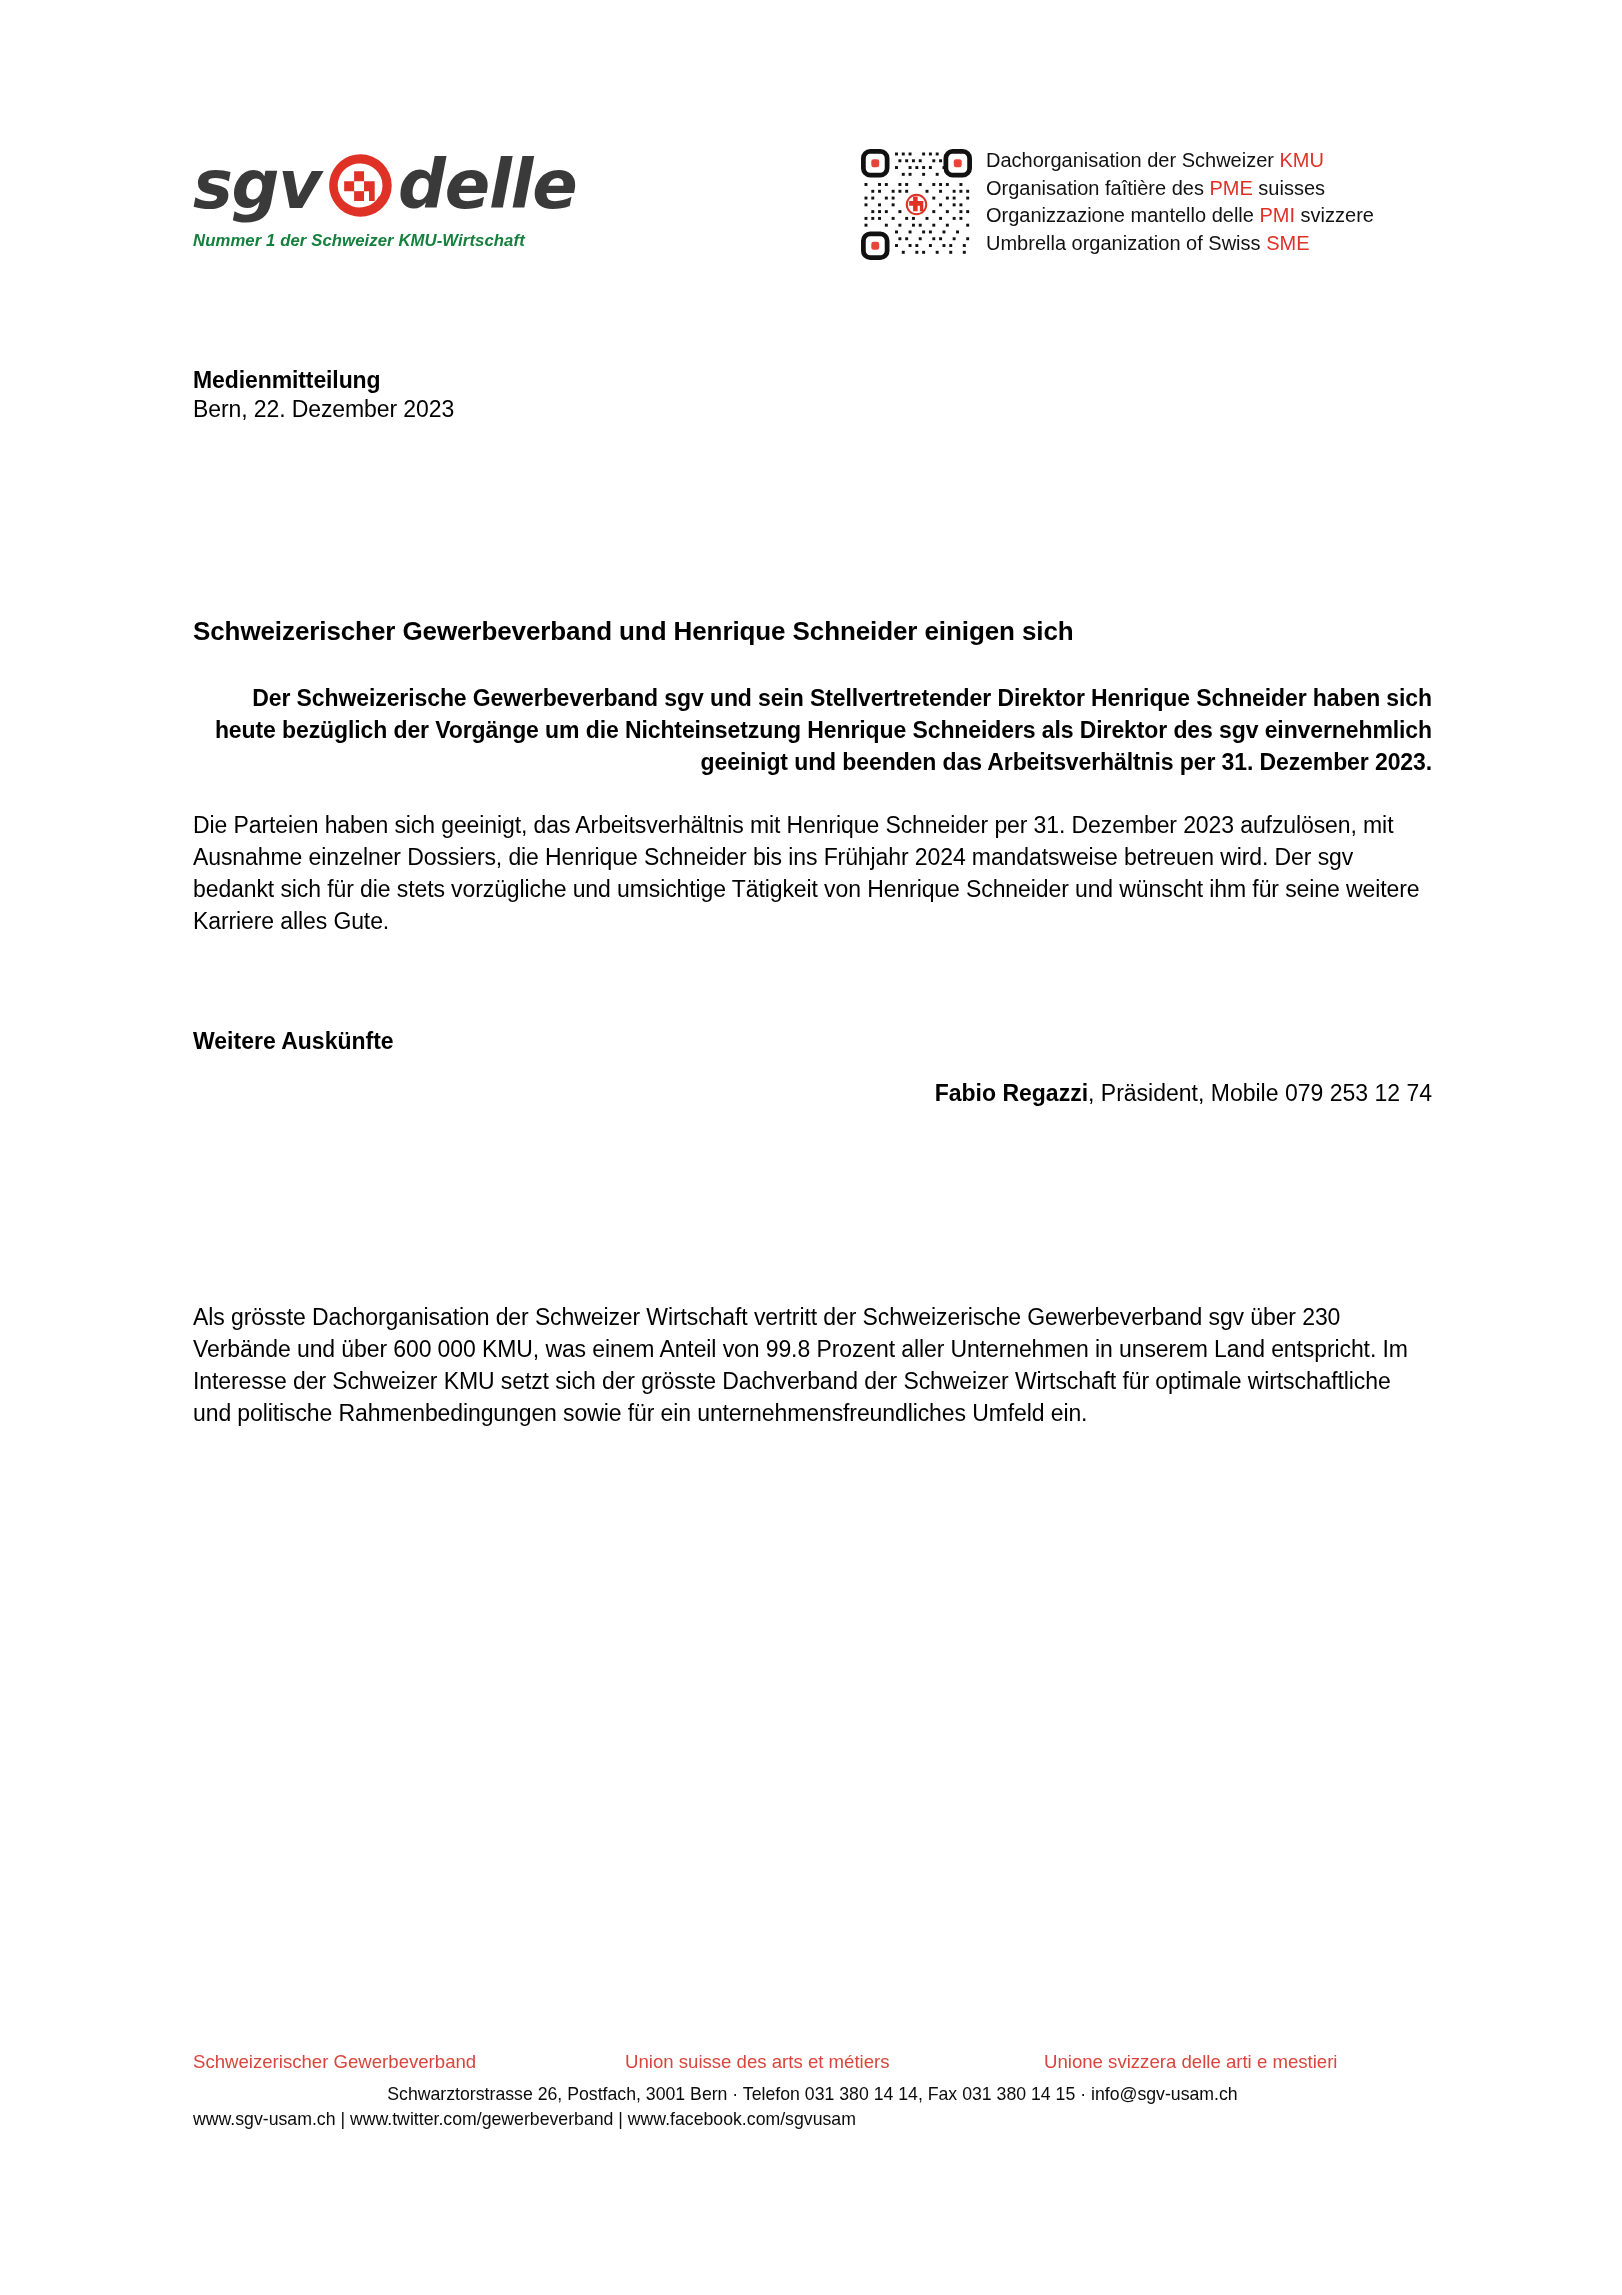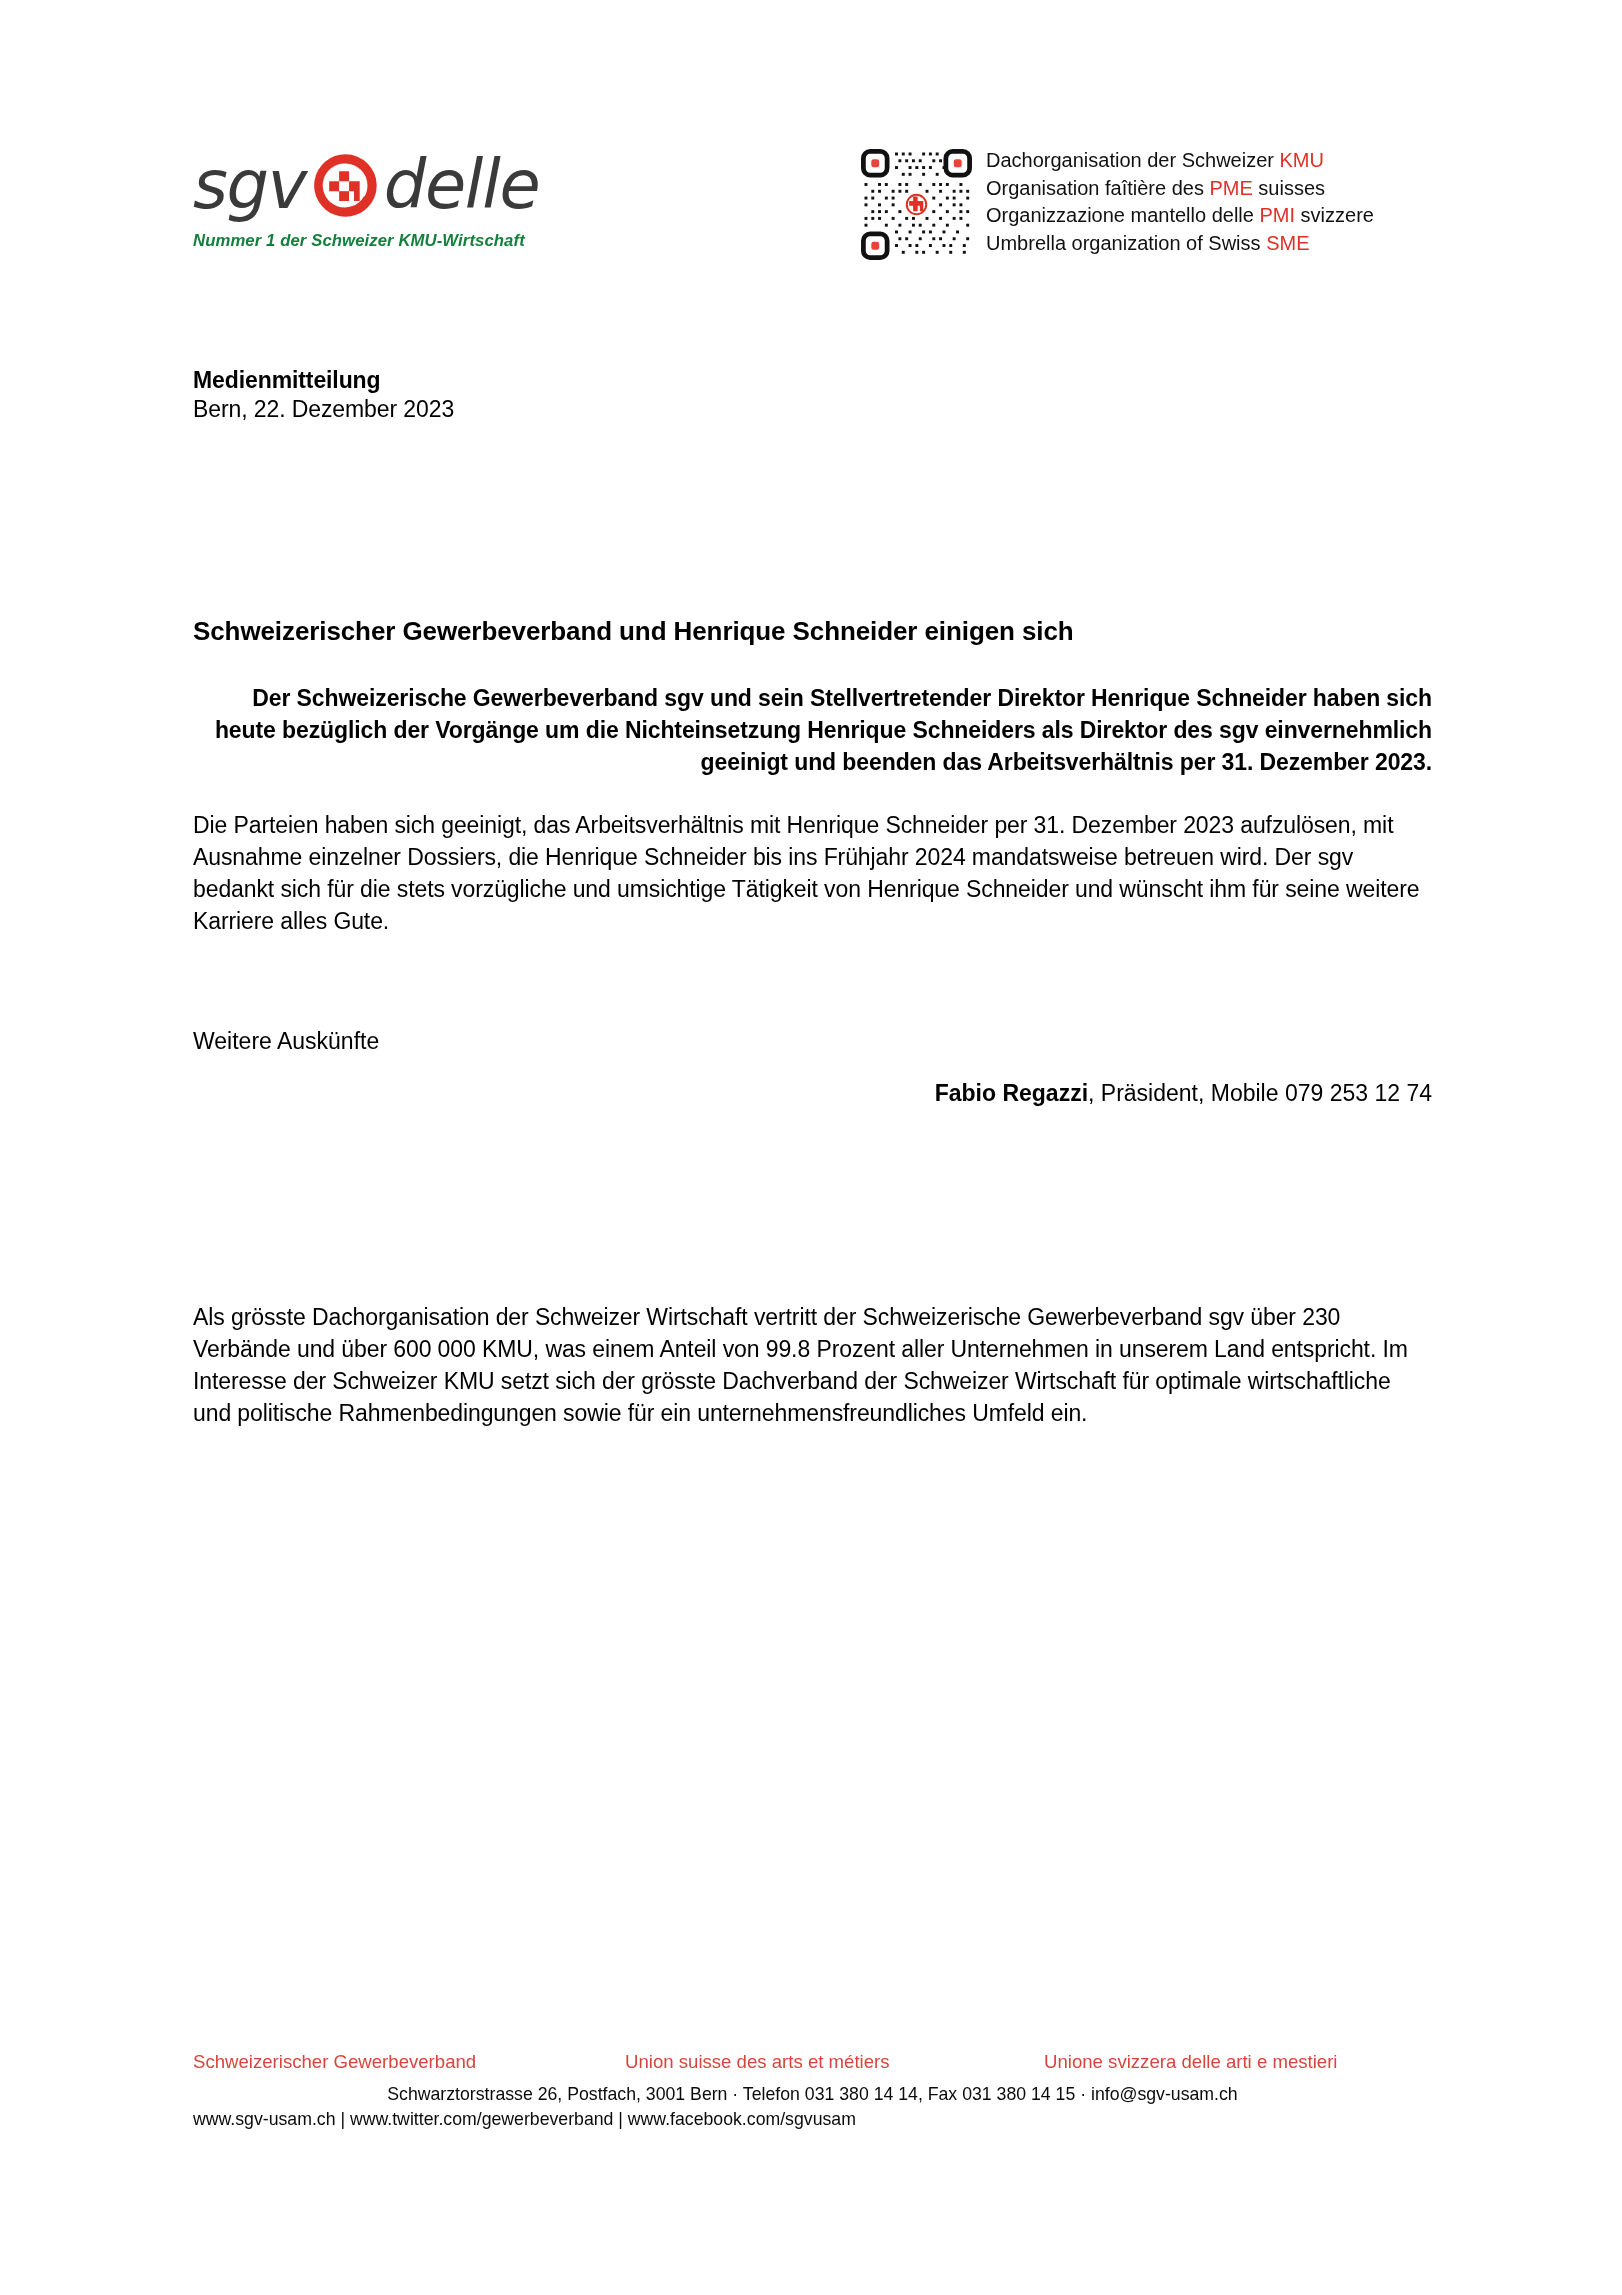--- a/index.html
+++ b/index.html
@@ -35,21 +35,21 @@
     width: 366px;
   }
   .logo-wordmark {
     display: flex;
     align-items: center;
     height: 77px;
   }
   .logo-sgv, .logo-usam {
     font-family: "DejaVu Sans", sans-serif;
     font-style: italic;
-    font-weight: normal;
+    font-weight: bold;
     font-size: 67px;
     letter-spacing: -1.3px;
     color: #3a3a3a;
     line-height: 1;
   }
   .logo-sgv { margin-right: 3.9px; }
   .logo-usam { margin-left: 2.6px; }
   .logo-emblem {
     width: 71px;
     height: 71px;
@@ -127,21 +127,21 @@
   }
   .para {
     margin-top: 31px;
     font-size: 23px;
     line-height: 32px;
     letter-spacing: -0.1px;
   }
   .contact-heading {
     margin-top: 89px;
     font-size: 23px;
-    font-weight: normal;
+    font-weight: bold;
     line-height: 31px;
   }
   .contact-person {
     margin-top: 21px;
     font-size: 23px;
     line-height: 31px;
     text-align: right;
   }
   .contact-person b { font-weight: bold; }
   .boilerplate {

